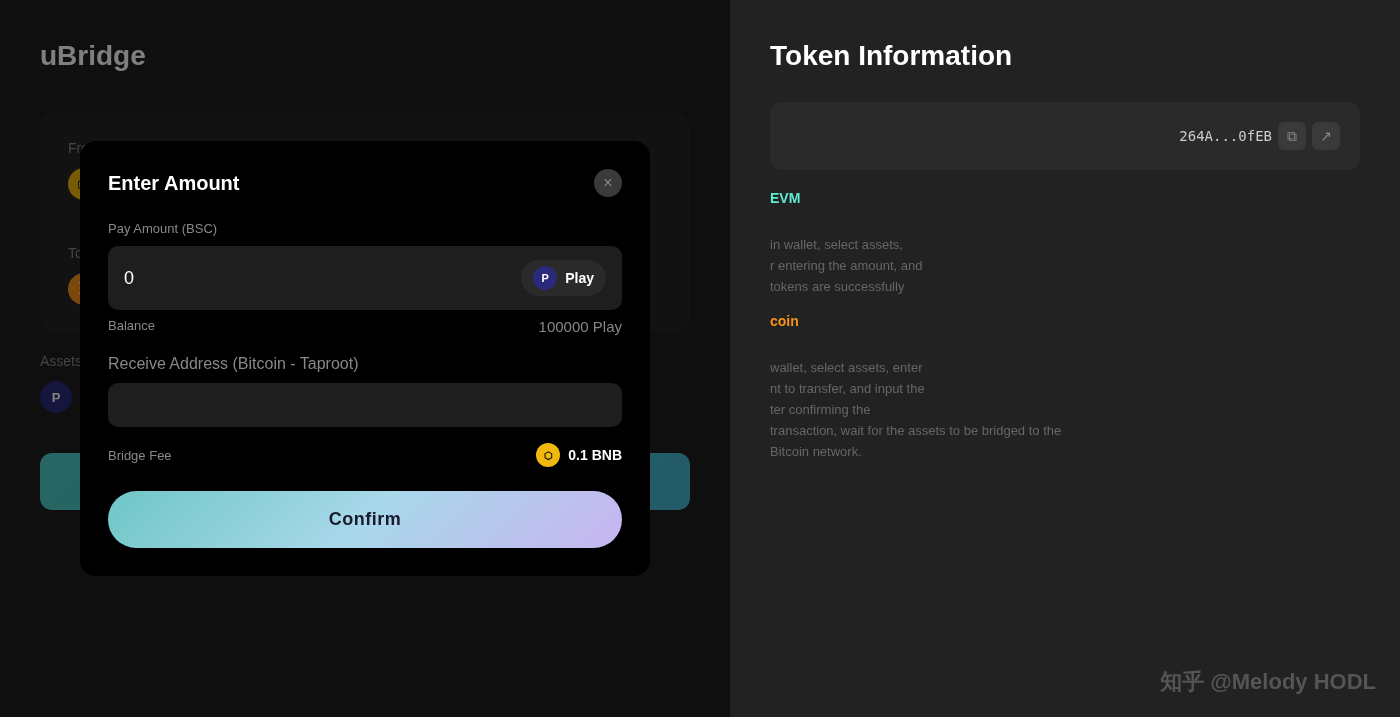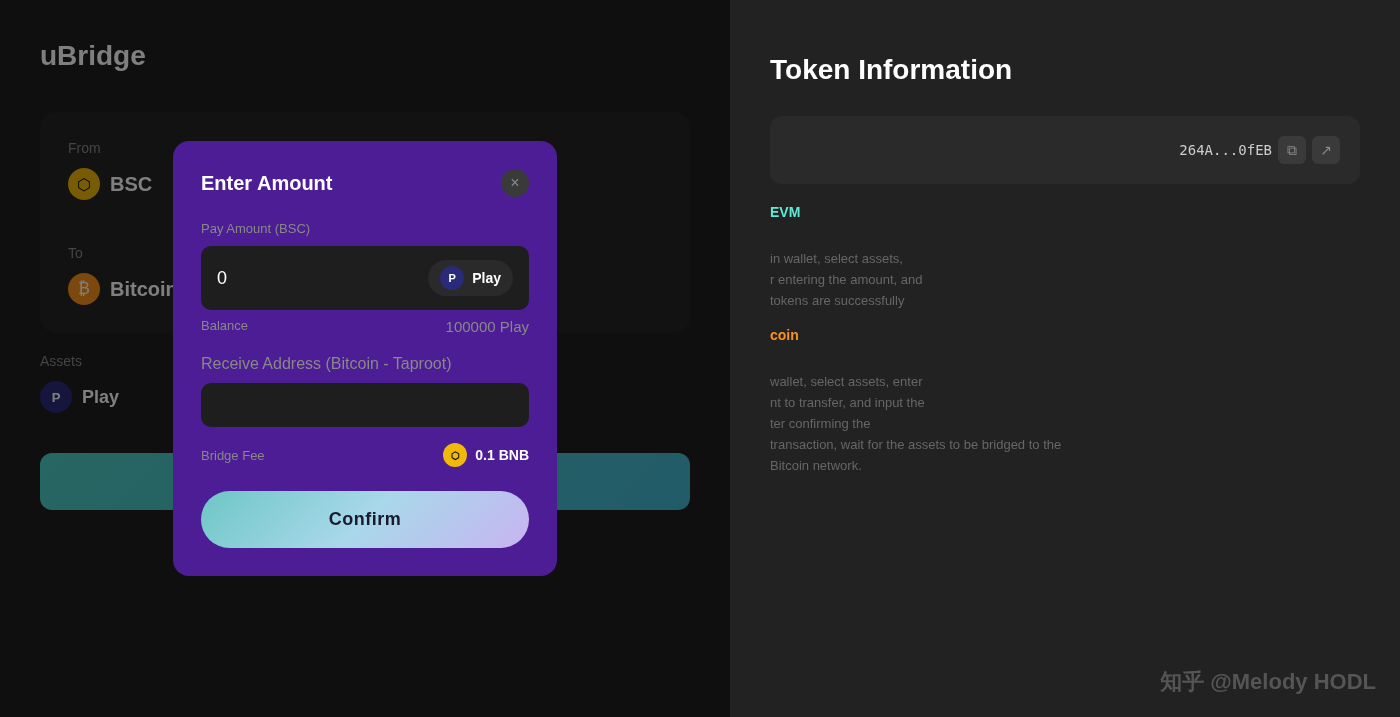--- a/index.html
+++ b/index.html
@@ -143,21 +143,21 @@
       color: #888;
       font-size: 14px;
       cursor: pointer;
     }
 
     
     .right-panel {
       width: 670px;
       height: 100%;
       background: #222222;
-      padding: 54px 40px;
+      padding: 40px 40px;
     }
 
     .token-info-title {
       font-size: 28px;
       font-weight: 700;
       color: #ffffff;
       margin-bottom: 30px;
     }
 
     .address-card {
@@ -229,24 +229,24 @@
       width: 730px;
       height: 100%;
       background: rgba(0,0,0,0.5);
       display: flex;
       align-items: center;
       justify-content: center;
       z-index: 10;
     }
 
     .modal {
-      background: #4c1d95;
+      background: #000000;
       border-radius: 16px;
       padding: 28px;
-      width: 384px;
+      width: 570px;
       position: relative;
     }
 
     .modal-header {
       display: flex;
       align-items: center;
       justify-content: space-between;
       margin-bottom: 24px;
     }
 

